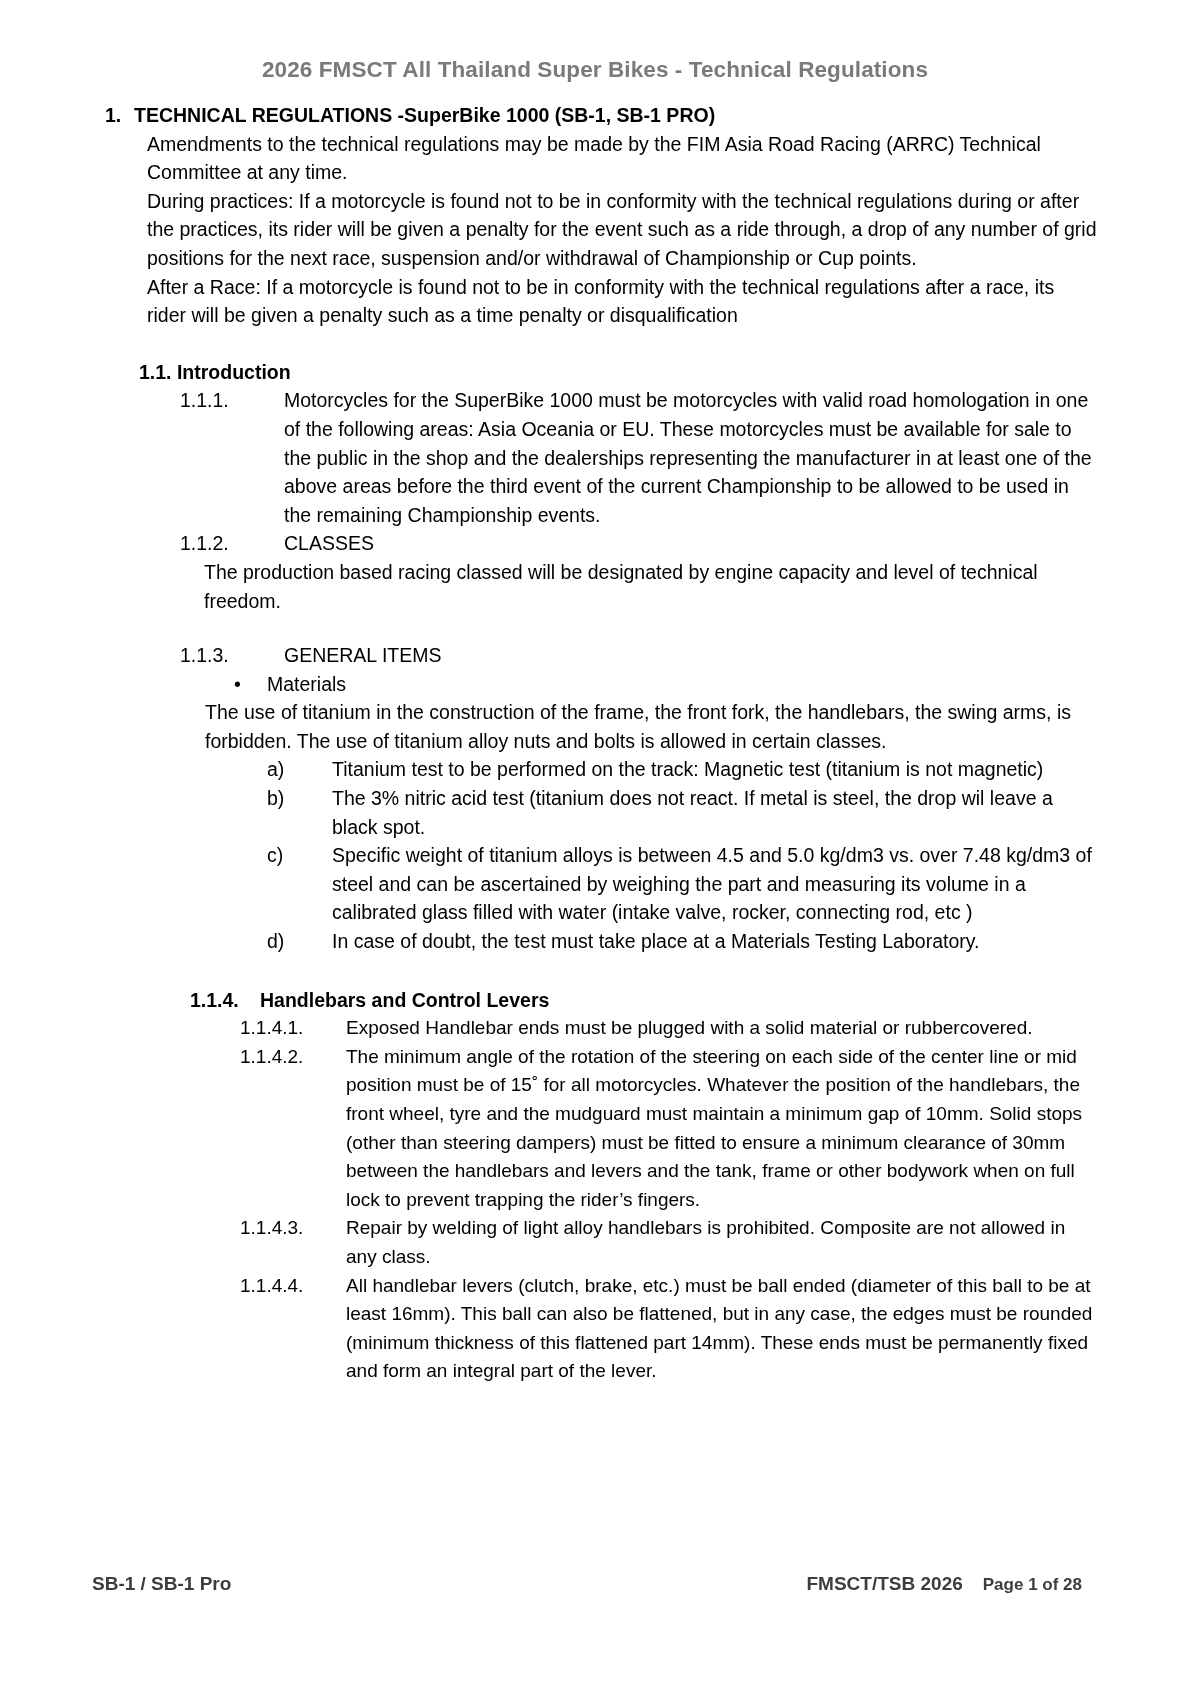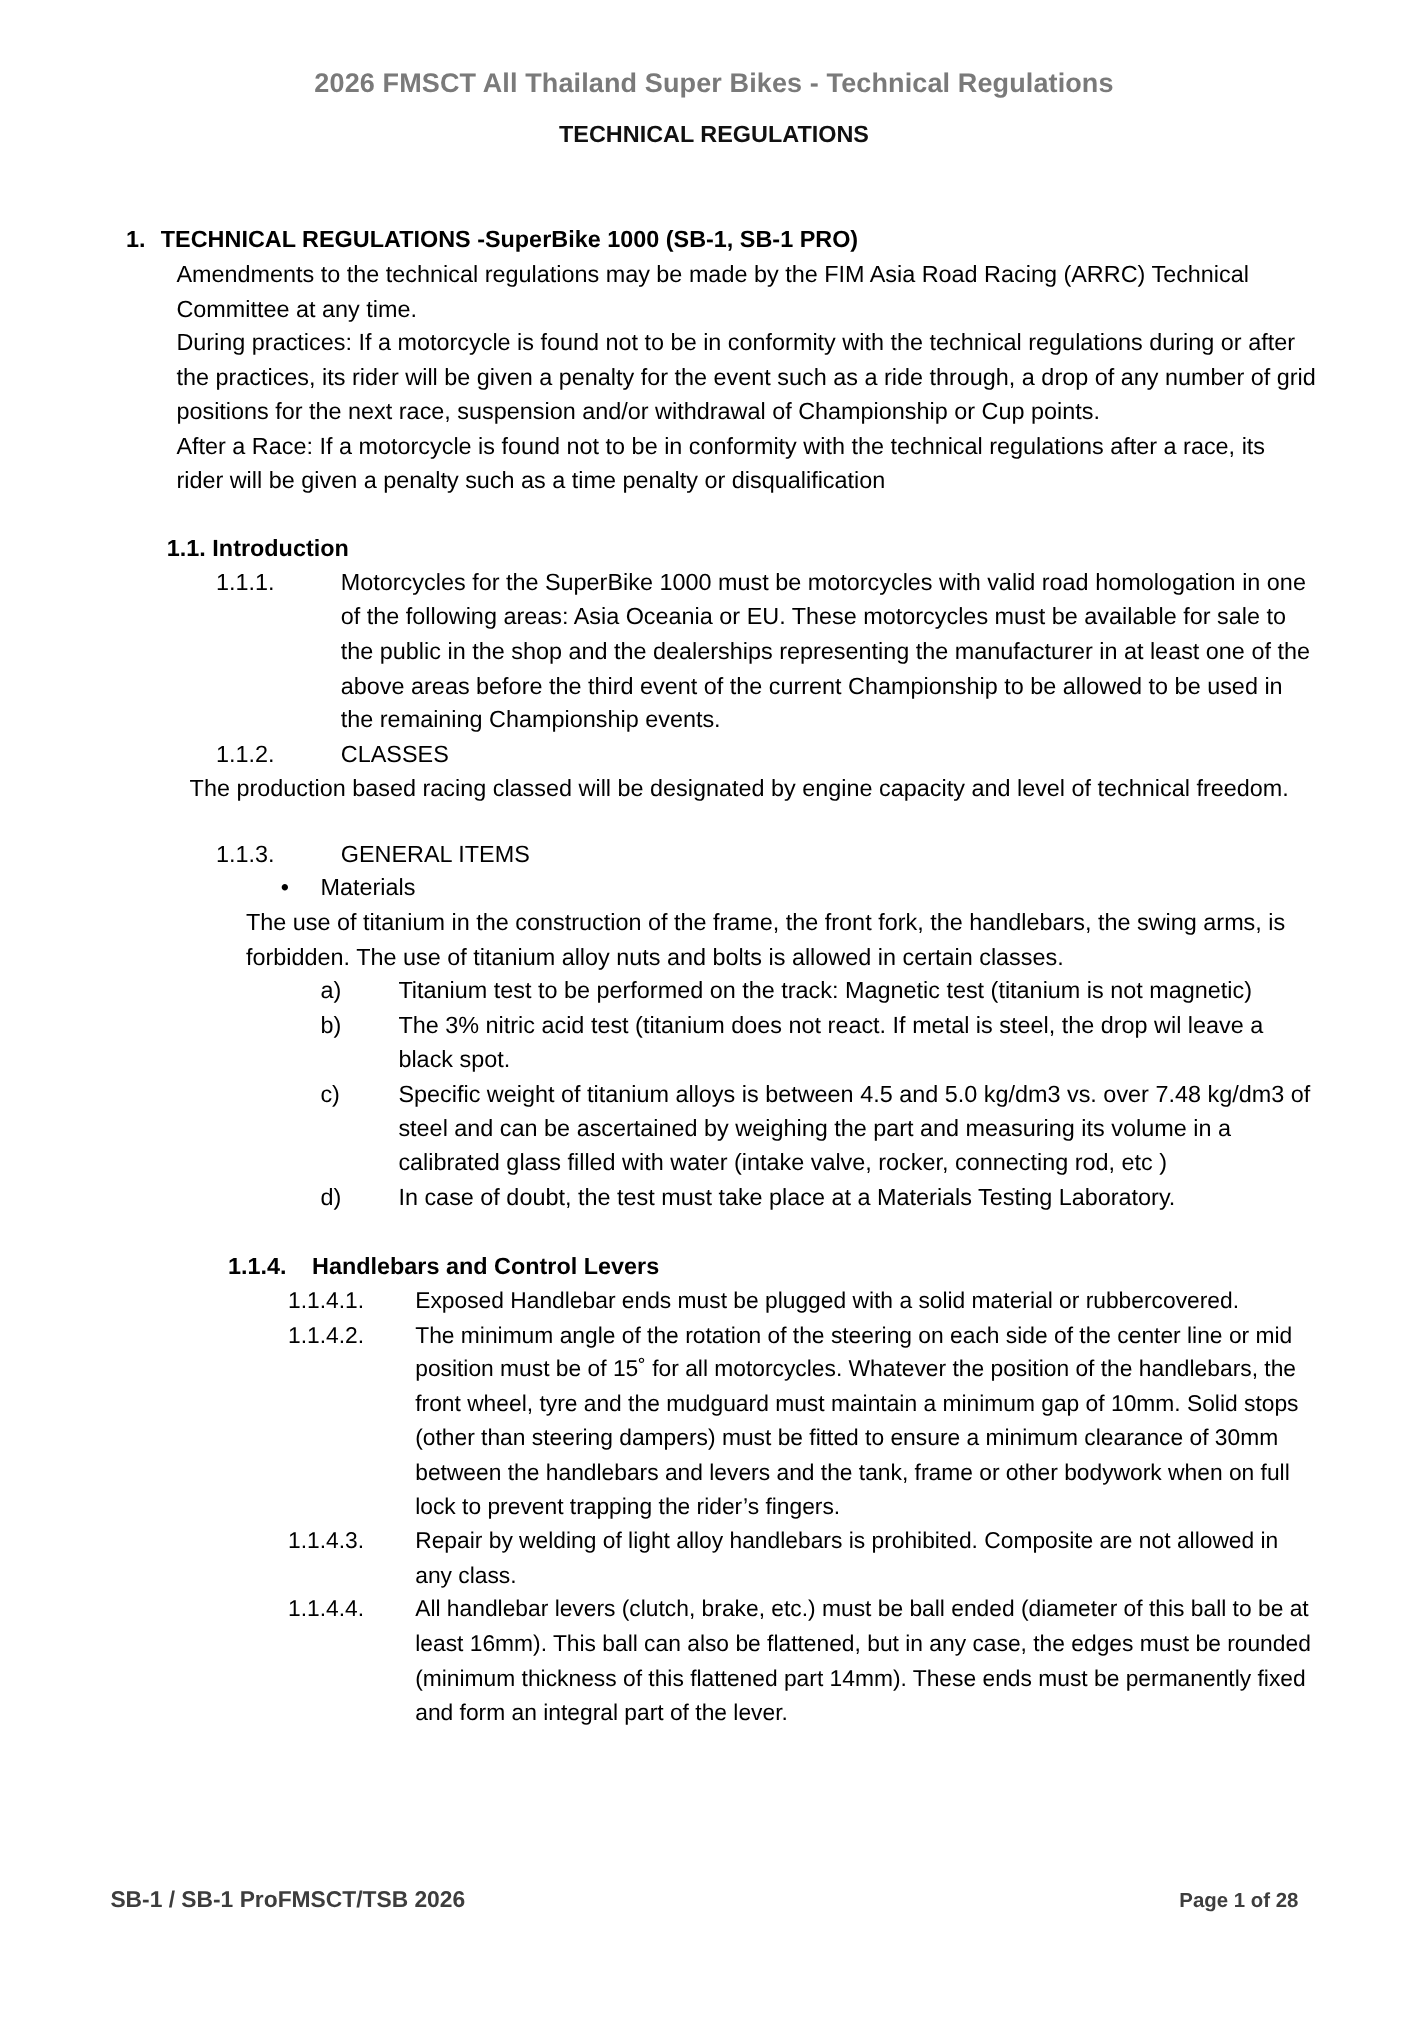--- a/index.html
+++ b/index.html
@@ -81,21 +81,21 @@
     line-height: 28.6px;
     gap: 36px;
   }
   .row-3 .num {
     flex: 0 0 68px;
     width: 68px;
   }
   .row-3 .txt { flex: 1; }
 
   .sub-body {
-    margin-left: 66px;
+    margin-left: 112px;
     font-size: 19.5px;
     line-height: 28.6px;
   }
   .sub-body p { margin: 0; }
 
   
   .bullet-row {
     display: flex;
     align-items: flex-start;
     margin-left: 142px;
@@ -167,35 +167,34 @@
     bottom: 88px;
     display: flex;
     align-items: baseline;
     font-size: 19px;
     font-weight: bold;
     color: #3d3d3d;
   }
   .footer .left { flex: 0 0 auto; }
   .footer .center {
     flex: 1 1 auto;
-    text-align: left;
-    padding-right: 32px;
+    text-align: right;
+    padding-right: 20px;
   }
   .footer .right {
     flex: 0 0 auto;
     font-size: 17px;
   }
 </style>
 </head>
 <body>
 
 <div class="page">
 
   <div class="doc-header">2026 FMSCT All Thailand Super Bikes - Technical Regulations</div>
-  <div class="doc-subheader">TECHNICAL REGULATIONS</div>
 
   <div class="clause-1">
     <span class="num">1.</span>
     <span class="txt">TECHNICAL REGULATIONS -SuperBike 1000 (SB-1, SB-1 PRO)</span>
   </div>
 
   <div class="para-indent-1">
     <p>Amendments to the technical regulations may be made by the FIM Asia Road Racing (ARRC) Technical Committee at any time.</p>
     <p>During practices: If a motorcycle is found not to be in conformity with the technical regulations during or after the practices, its rider will be given a penalty for the event such as a ride through, a drop of any number of grid positions for the next race, suspension and/or withdrawal of Championship or Cup points.</p>
     <p>After a Race: If a motorcycle is found not to be in conformity with the technical regulations after a race, its rider will be given a penalty such as a time penalty or disqualification</p>

